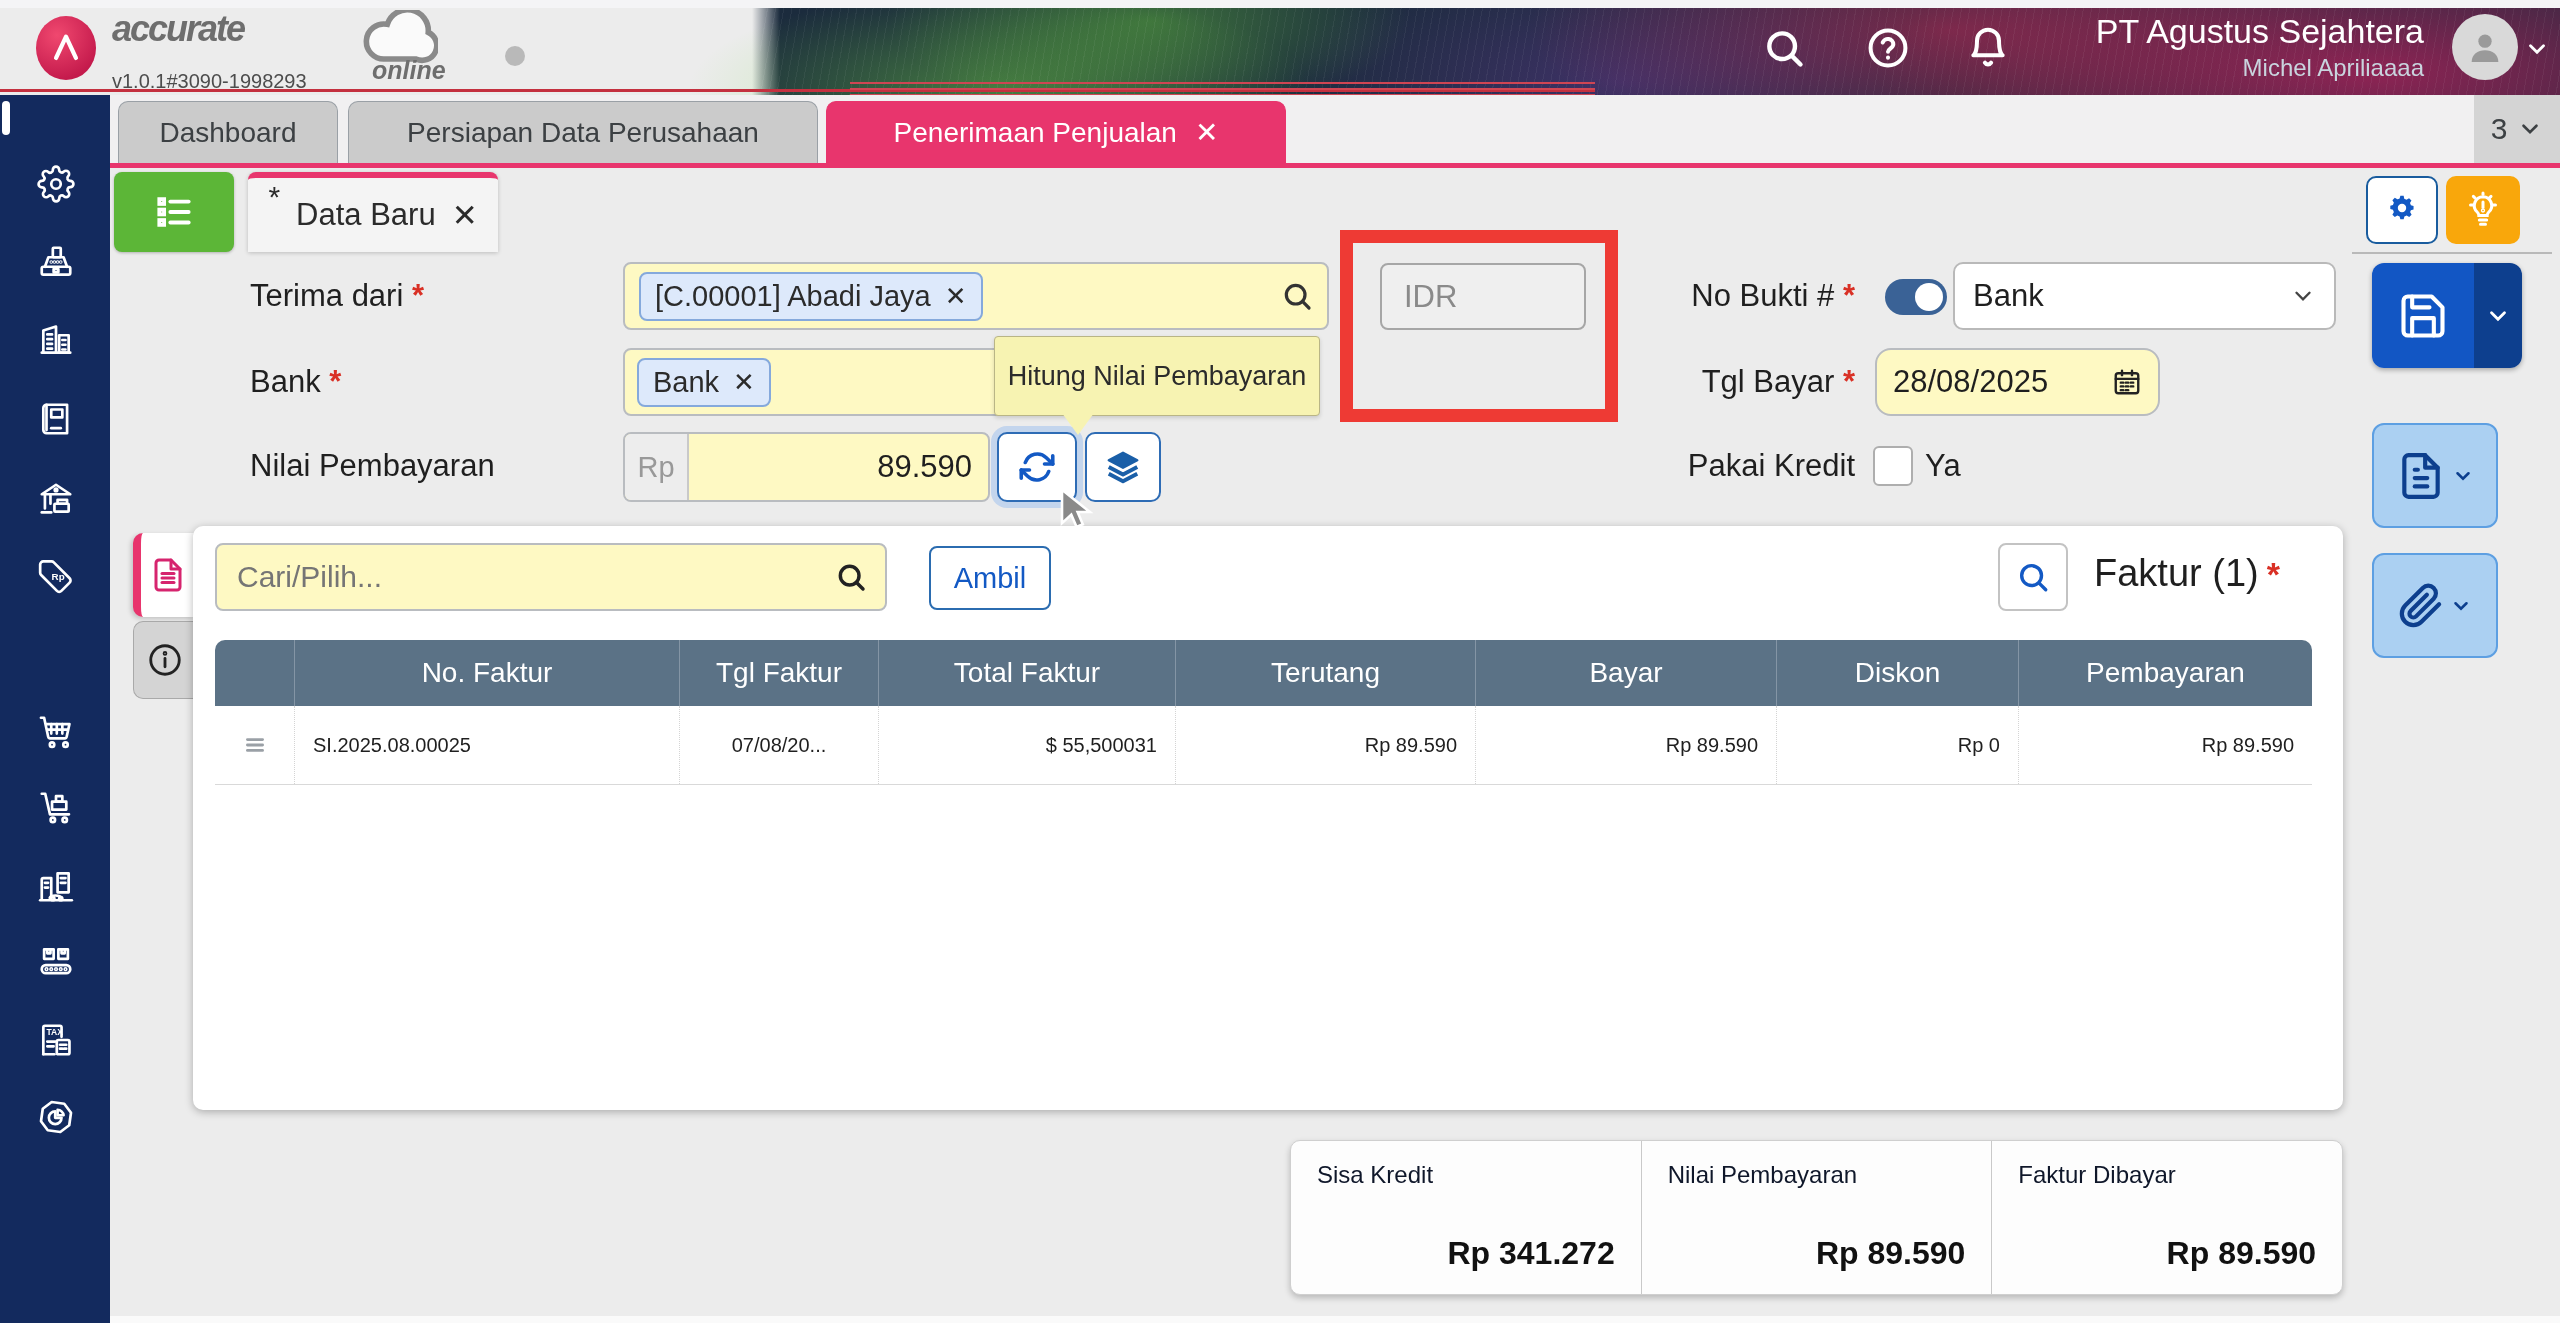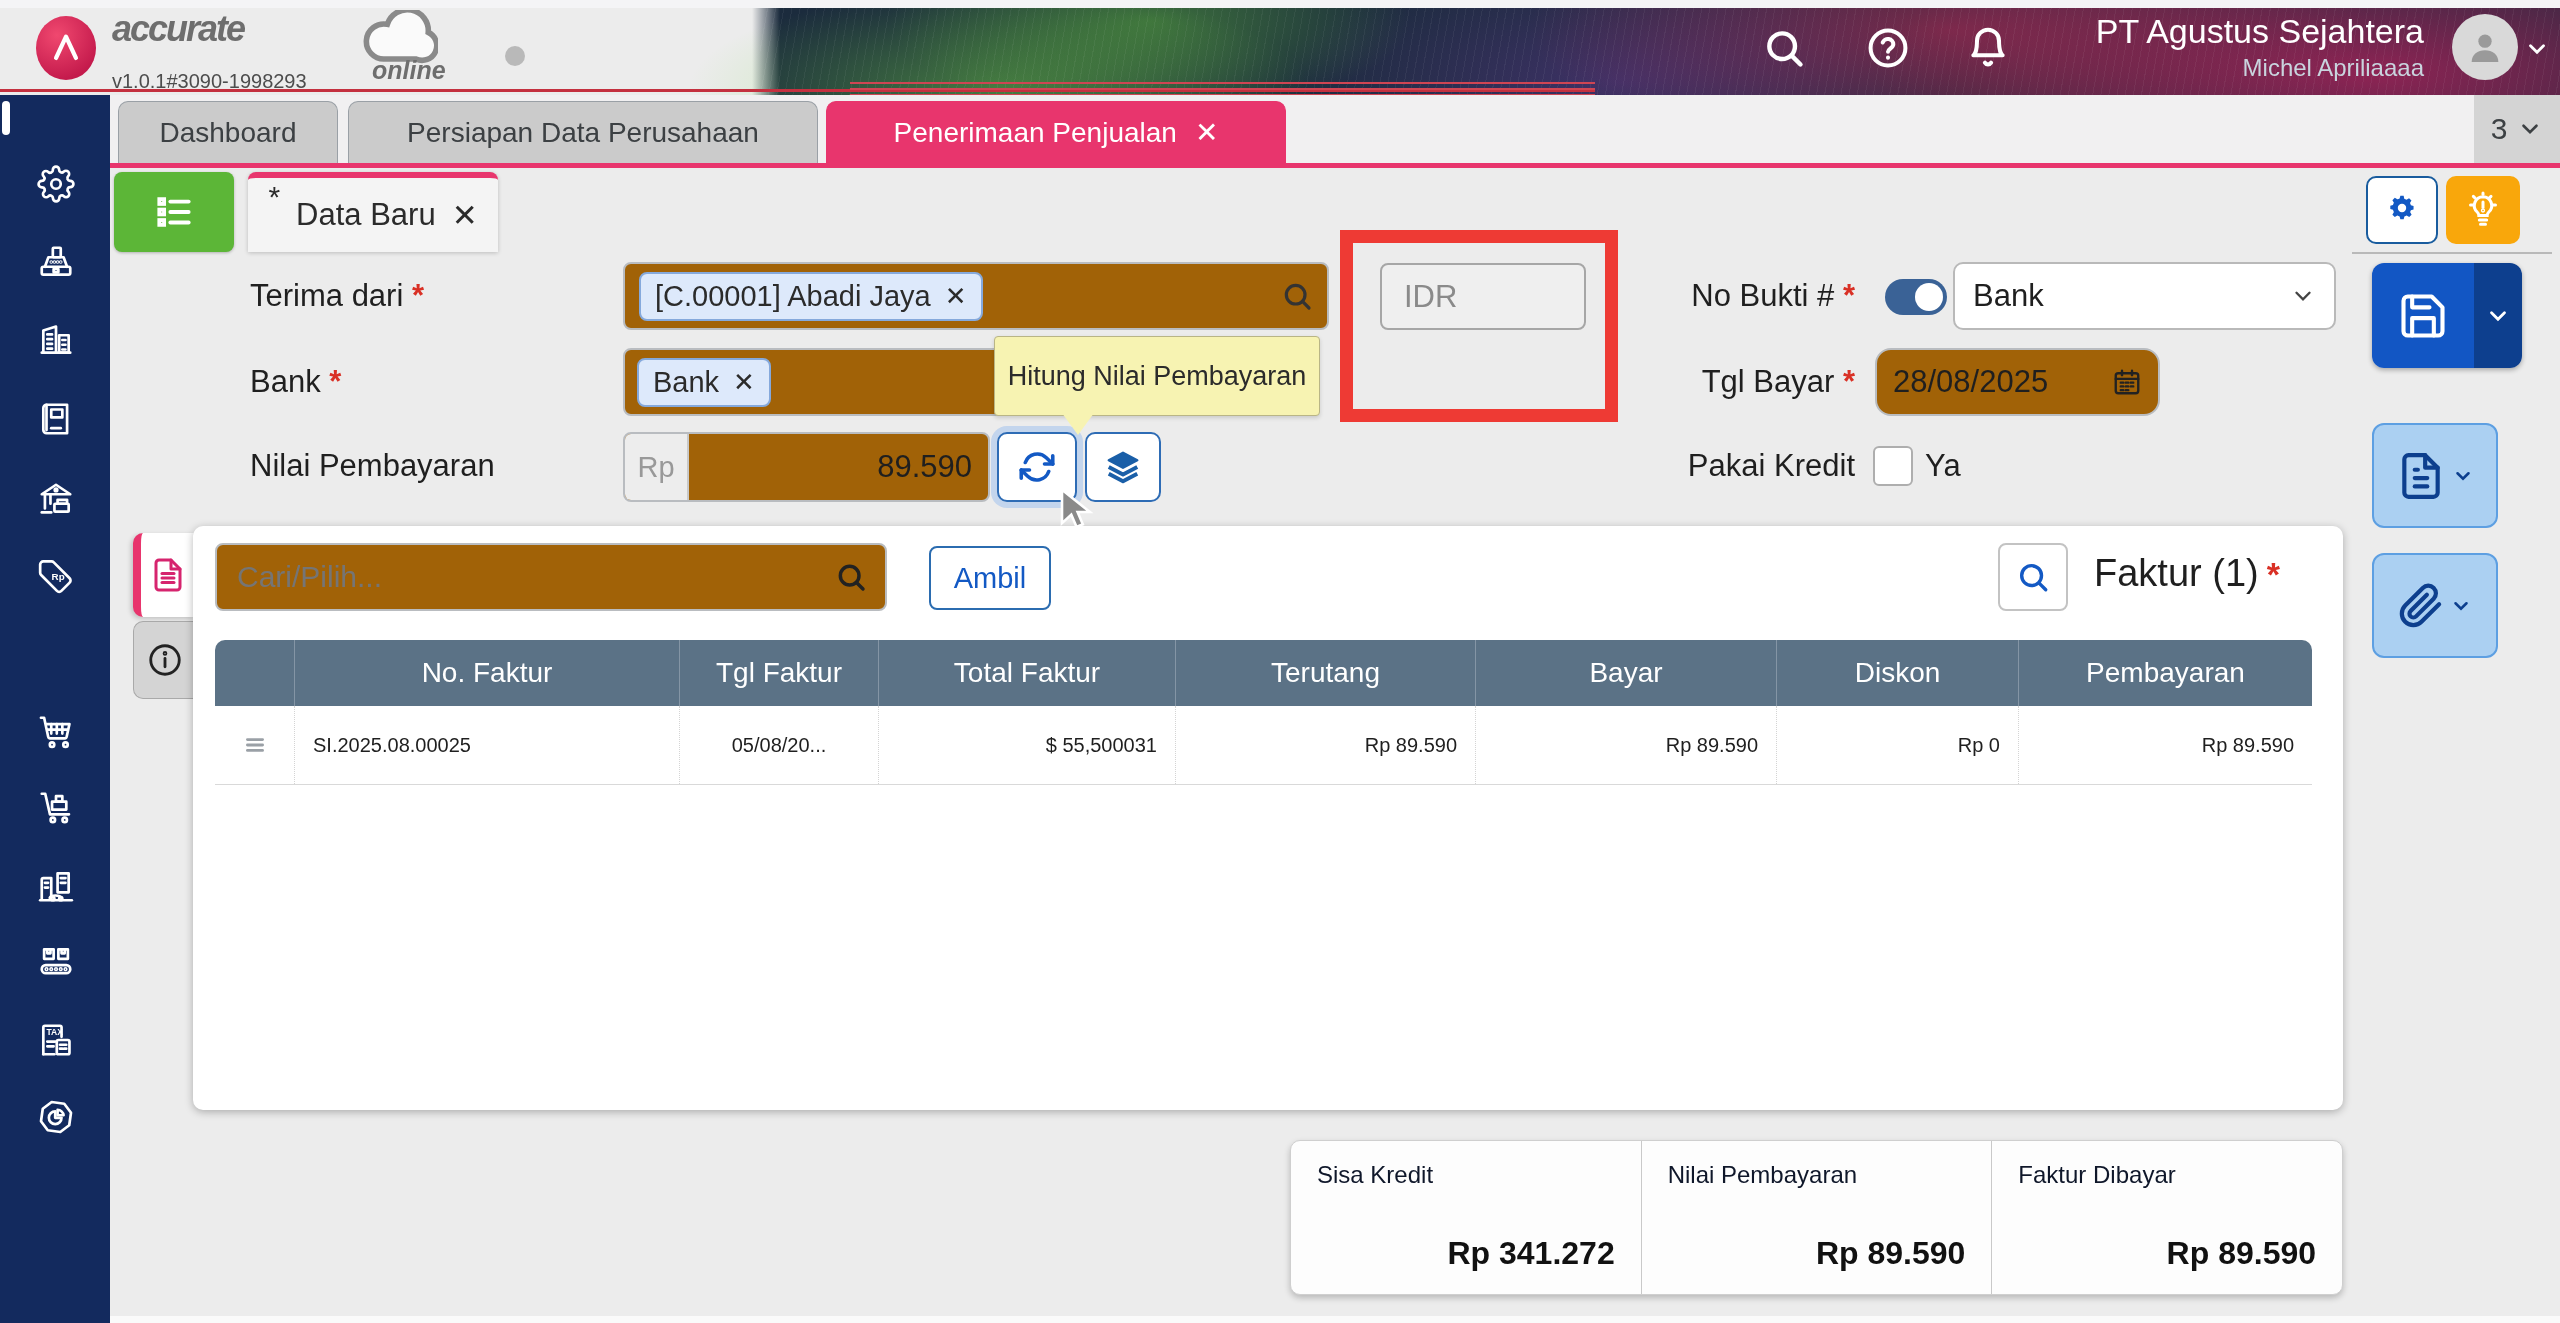--- a/index.html
+++ b/index.html
@@ -50,21 +50,21 @@
   .doc-tab{left:248px;top:172px;width:250px;height:80px;background:#f4f4f4;border-radius:8px 8px 0 0;
       border-top:6px solid #e8356d;box-shadow:0 1px 4px rgba(0,0,0,.2);box-sizing:border-box;
       display:flex;align-items:center;justify-content:center;gap:16px;font-size:31px;color:#2b2b2b;}
   .doc-tab .dirty{align-self:flex-start;margin-top:2px;font-size:30px;}
   .sq-btn{border-radius:10px;display:flex;align-items:center;justify-content:center;box-sizing:border-box;}
   .btn-gear{left:2366px;top:176px;width:72px;height:68px;background:#fff;border:2px solid #195c9e;}
   .btn-bulb{left:2446px;top:176px;width:74px;height:68px;background:#f9a70b;}
   .rdivider{left:2352px;top:252px;width:200px;height:2px;background:#b9b9b9;}
   .flabel{font-size:31px;color:#1f1f1f;white-space:nowrap;}
   .req{color:#d93025;font-weight:bold;}
-  .input{background:#a16207;border:2px solid #b9bcc0;border-radius:8px;box-sizing:border-box;
+  .input{background:#fef9c3;border:2px solid #b9bcc0;border-radius:8px;box-sizing:border-box;
       display:flex;align-items:center;}
   .chip{background:#dde9fb;border:2px solid #85a9dc;border-radius:8px;padding:6px 14px;
       font-size:29px;color:#2b2b2b;display:flex;align-items:center;gap:14px;}
   .chip b{font-size:26px;}
   .idr-box{background:#efefef;border:2px solid #a6a6a6;border-radius:8px;box-sizing:border-box;
       color:#8a8a8a;font-size:31px;display:flex;align-items:center;padding-left:22px;}
   .red-annot{border:13px solid #ee3a34;box-sizing:border-box;}
   .toggle{width:62px;height:36px;background:#3a6296;border-radius:18px;position:relative;}
   .toggle .knob{position:absolute;right:4px;top:4px;width:28px;height:28px;background:#fff;border-radius:50%;}
   .select{background:#fff;border:2px solid #b9b9b9;border-radius:10px;box-sizing:border-box;
@@ -518,21 +518,21 @@
   </div>
   <div class="abs grid trow" style="left:215px;top:706px;width:2097px;background:#fff;">
     <div class="cell c-center">
       <svg width="26" height="26" viewBox="0 0 24 24" stroke="#9aa0a6" stroke-width="2.6" stroke-linecap="round">
           <line x1="5" y1="7" x2="19" y2="7"></line>
           <line x1="5" y1="12" x2="19" y2="12"></line>
           <line x1="5" y1="17" x2="19" y2="17"></line>
         </svg>
     </div>
     <div class="cell c-left">SI.2025.08.00025</div>
-    <div class="cell c-center">05/08/20...</div>
+    <div class="cell c-center">07/08/20...</div>
     <div class="cell c-right">$ 55,500031</div>
     <div class="cell c-right">Rp 89.590</div>
     <div class="cell c-right">Rp 89.590</div>
     <div class="cell c-right">Rp 0</div>
     <div class="cell c-right">Rp 89.590</div>
   </div>
 
   <div class="abs summary">
     <div class="sum-col">
       <div class="sum-label">Sisa Kredit</div>

